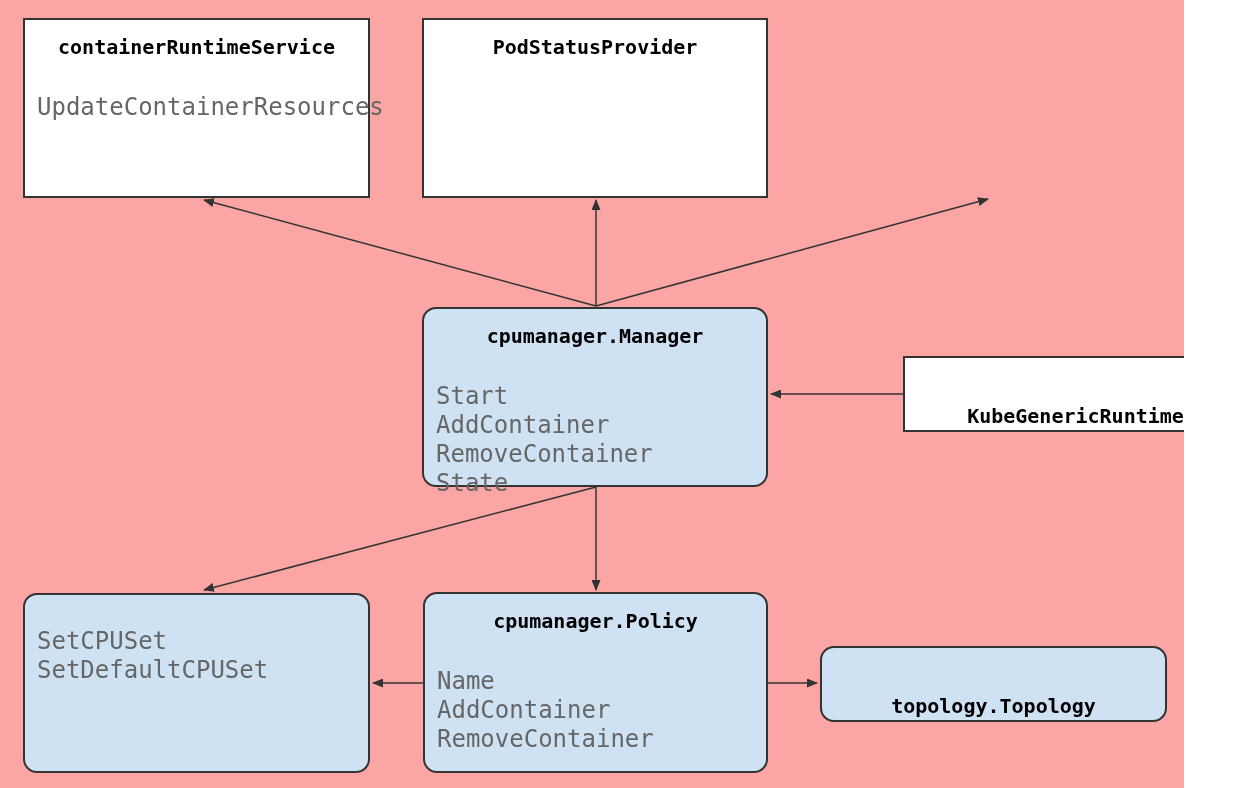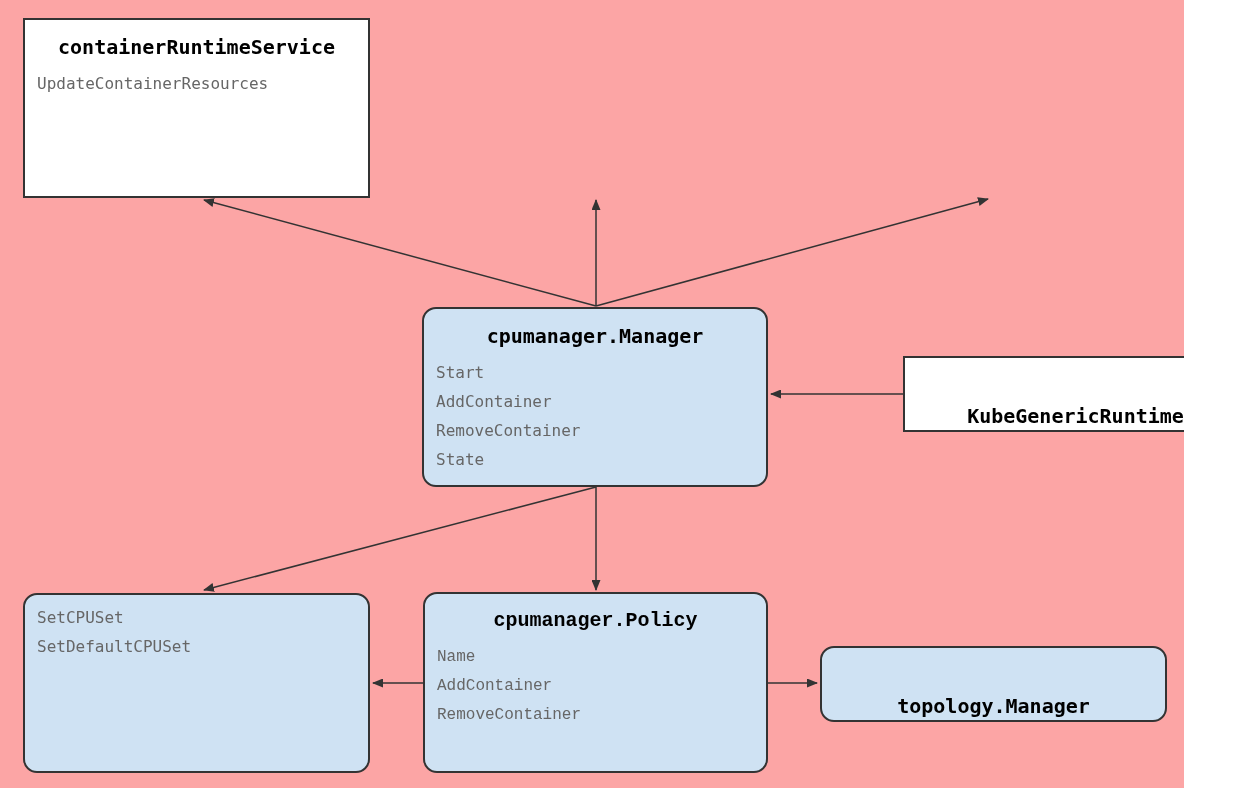--- a/index.html
+++ b/index.html
@@ -44,23 +44,23 @@
   .box .title {
     margin-top: 13px;
     text-align: center;
     font-weight: bold;
     font-size: 20px;
     line-height: 28px;
     color: var(--title-color, #000000);
     white-space: nowrap;
   }
   .box .methods {
-    margin-top: 8px;
+    margin-top: 32px;
     padding-left: 12px;
-    font-size: 16px;
+    font-size: 24px;
     line-height: 29px;
     color: var(--method-color, #666666);
   }
   .box .methods div {
     white-space: nowrap;
   }
   .box.centered {
     display: flex;
     align-items: flex-end;
     justify-content: center;
@@ -68,21 +68,21 @@
   .box.centered .title {
     margin-top: 0;
   }
   
   .b-crs  { left: 23px;  top: 18px;  width: 347px; height: 180px; }
   .b-psp  { left: 422px; top: 18px;  width: 346px; height: 180px; }
   .b-apf  { left: 820px; top: 18px;  width: 348px; height: 179px; }
   .b-mgr  { left: 422px; top: 307px; width: 346px; height: 180px; }
   .b-kgr  { left: 903px; top: 356px; width: 345px; height: 76px; }
   .b-sts  { left: 23px;  top: 593px; width: 347px; height: 180px; }
-  .b-pol  { left: 423px; top: 592px; width: 345px; height: 181px; font-family: Liberation Mono, monospace; }
+  .b-pol  { left: 423px; top: 592px; width: 345px; height: 181px; }
   .b-top  { left: 820px; top: 646px; width: 347px; height: 76px; }
 </style>
 </head>
 <body>
 
 <div class="canvas">
 
   <svg class="arrows" viewBox="0 0 1258 788" xmlns="http://www.w3.org/2000/svg">
     <defs>
       <marker id="ah" markerWidth="12" markerHeight="9" refX="10" refY="4.5" orient="auto" markerUnits="userSpaceOnUse">
@@ -99,20 +99,23 @@
     <line x1="768" y1="683" x2="817" y2="683" marker-end="url(#ah)"></line>
   </svg>
 
   <div class="box b-crs">
     <div class="title">containerRuntimeService</div>
     <div class="methods">
       <div>UpdateContainerResources</div>
     </div>
   </div>
 
+  <div class="box b-psp">
+    <div class="title">PodStatusProvider</div>
+  </div>
 
 
   <div class="box highlight b-mgr">
     <div class="title">cpumanager.Manager</div>
     <div class="methods">
       <div>Start</div>
       <div>AddContainer</div>
       <div>RemoveContainer</div>
       <div>State</div>
     </div>
@@ -132,16 +135,16 @@
   <div class="box highlight b-pol">
     <div class="title">cpumanager.Policy</div>
     <div class="methods">
       <div>Name</div>
       <div>AddContainer</div>
       <div>RemoveContainer</div>
     </div>
   </div>
 
   <div class="box highlight centered b-top">
-    <div class="title">topology.Manager</div>
+    <div class="title">topology.Topology</div>
   </div>
 
 </div>
 
 </body></html>

